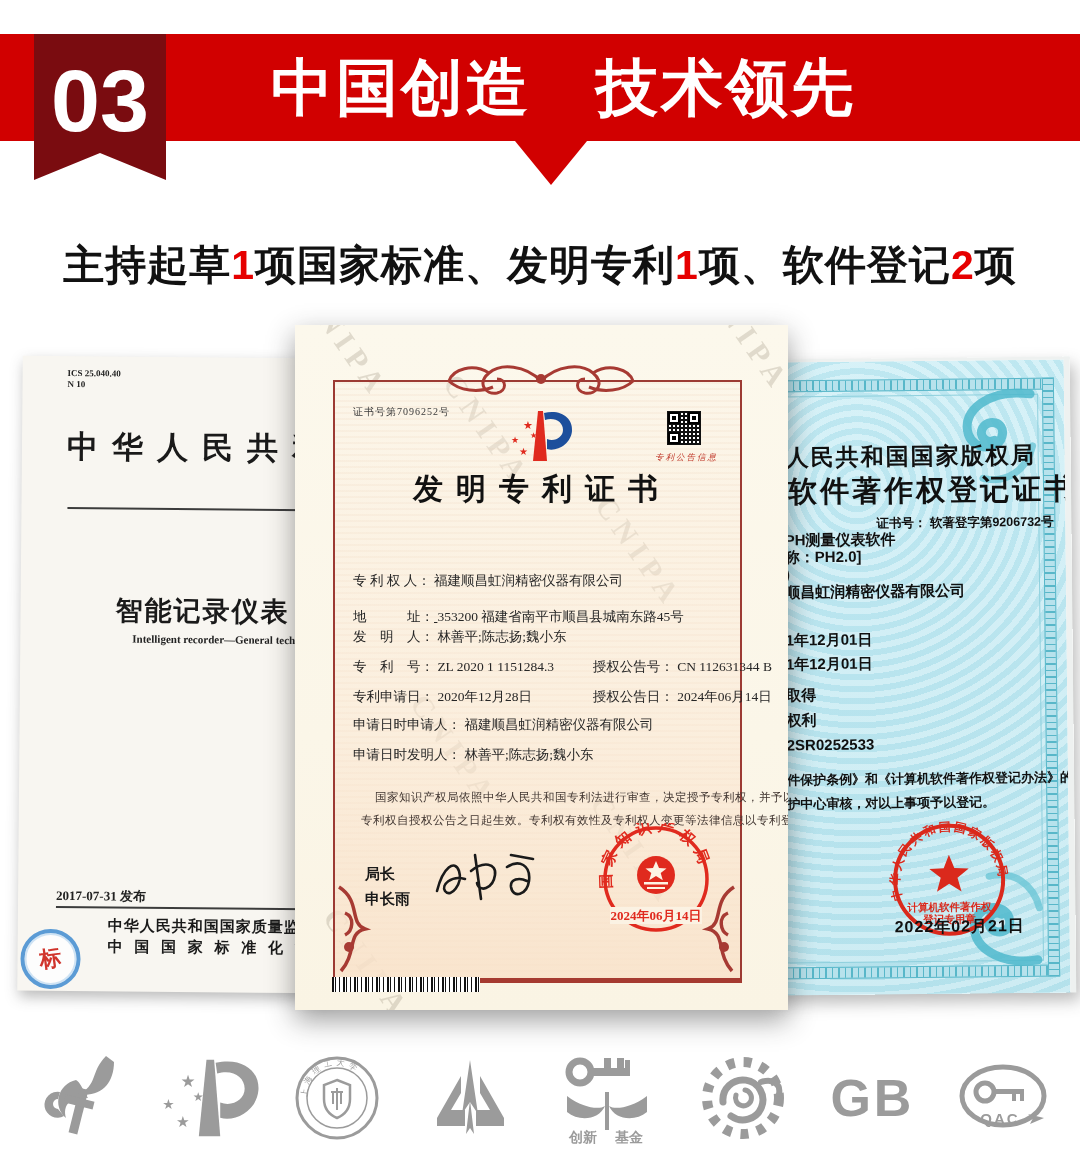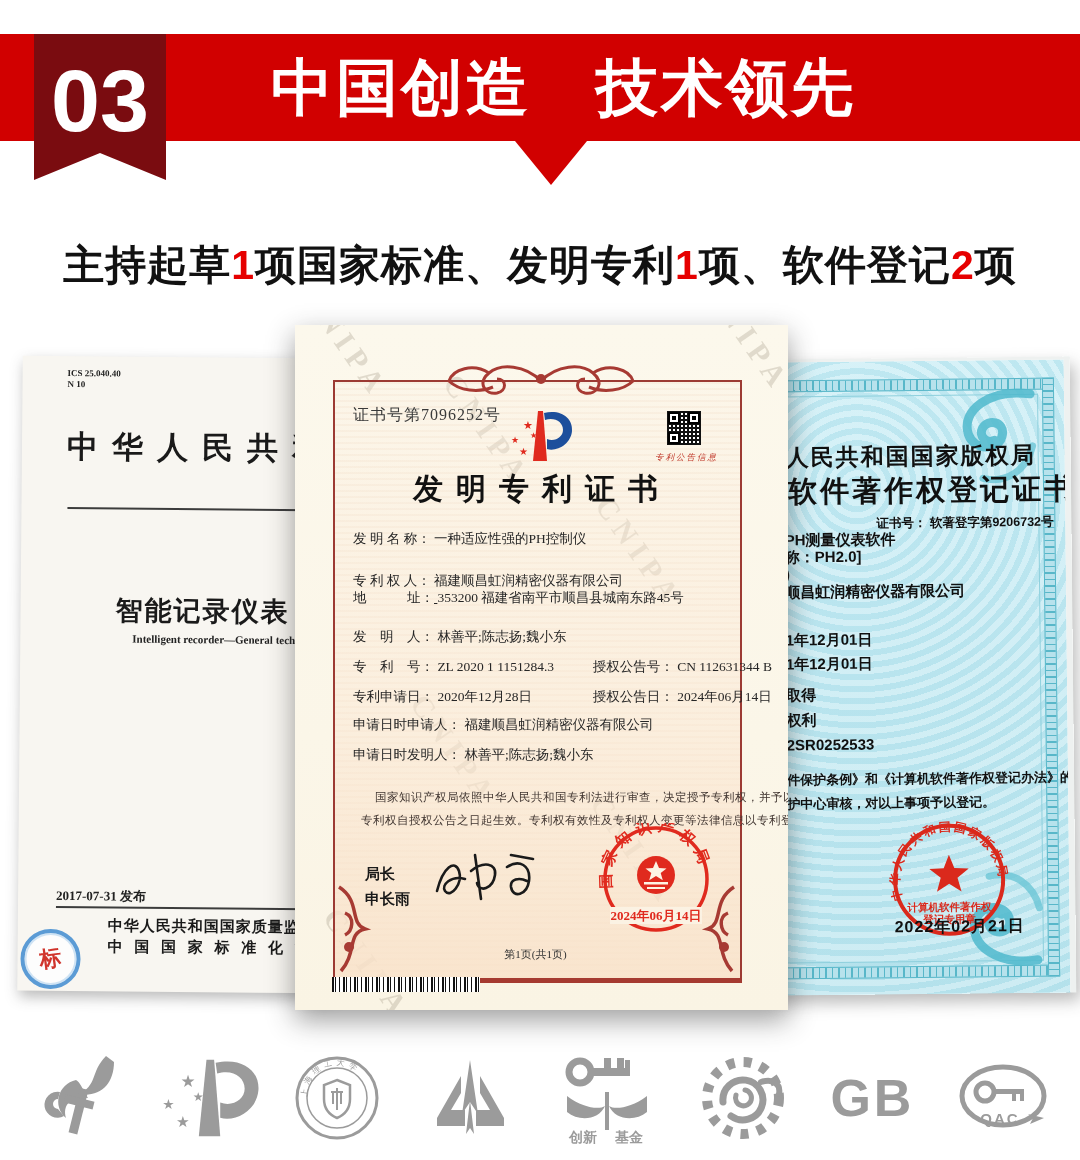--- a/index.html
+++ b/index.html
@@ -166,49 +166,45 @@
     <span class="wm" style="left:8px;top:622px;">CNIPA</span>
 
     <div class="pat-frame"></div>
 
     <svg class="abs" style="left:150px;top:36px;" width="192" height="40" viewBox="0 0 192 40">
       <path d="M96,20 C80,4 56,2 44,12 C32,22 40,34 52,32 C62,30 62,18 52,18 M44,12 C28,2 8,8 4,20 C14,30 34,32 48,26" fill="none" stroke="#a73a33" stroke-width="3"></path>
       <path d="M96,20 C112,4 136,2 148,12 C160,22 152,34 140,32 C130,30 130,18 140,18 M148,12 C164,2 184,8 188,20 C178,30 158,32 144,26" fill="none" stroke="#a73a33" stroke-width="3"></path>
       <circle cx="96" cy="18" r="5" fill="#a73a33"></circle>
     </svg>
 
-    <div class="abs" style="left:58px;top:80px;font-size:16px;color:#3a3a3a;letter-spacing:1px;">证书号第7096252号</div>
+    <div class="abs" style="left:58px;top:80px;font-size:10px;color:#3a3a3a;letter-spacing:1px;">证书号第7096252号</div>
 
     <svg class="abs" style="left:208px;top:82px;" width="72" height="58" viewBox="0 0 72 58">
       <text x="20" y="22" font-size="11" fill="#e02a1e">★</text>
       <text x="8" y="36" font-size="9" fill="#e02a1e">★</text>
       <text x="16" y="48" font-size="10" fill="#e02a1e">★</text>
       <text x="27" y="31" font-size="8" fill="#e02a1e">★</text>
       <polygon points="35,4 40,4 44,54 30,54" fill="#e02a1e"></polygon>
       <path d="M41,6 C58,2 70,11 69,24 C68,37 54,45 44,42 L44,32 C52,35 60,30 60,23 C60,15 52,10 42,13 Z" fill="#1d4f9c"></path>
     </svg>
 
     <div class="qr">
       <i style="left:1px;top:1px;"></i>
         <i style="right:1px;top:1px;"></i>
         <i style="left:1px;bottom:1px;"></i>
     </div>
     <div class="abs" style="left:360px;top:127px;font-size:8.5px;color:#c0392b;letter-spacing:2px;font-style:italic;">专利公告信息</div>
 
     <div class="abs" style="left:38px;top:144px;width:405px;text-align:center;font-size:30px;font-weight:bold;color:#111;letter-spacing:13px;text-indent:13px;">发明专利证书</div>
 
-    <div class="prow" style="top:205px;">
-      <span class="plabel">发 明 名 称：</span>
-      <span class="pvalue">一种适应性强的PH控制仪</span>
-    </div>
     <div class="prow" style="top:247px;">
       <span class="plabel">专 利 权 人：</span>
       <span class="pvalue">福建顺昌虹润精密仪器有限公司</span>
     </div>
-    <div class="prow" style="top:264px;text-decoration:underline;">
+    <div class="prow" style="top:283px;text-decoration:underline;">
       <span class="plabel">地　　　址：</span>
       <span class="pvalue">353200 福建省南平市顺昌县城南东路45号</span>
     </div>
     <div class="prow" style="top:303px;">
       <span class="plabel">发　明　人：</span>
       <span class="pvalue">林善平;陈志扬;魏小东</span>
     </div>
     <div class="prow" style="top:333px;">
       <span class="plabel">专　利　号：</span>
       <span class="pvalue v1">ZL 2020 1 1151284.3</span>
@@ -258,21 +254,20 @@
 
     <svg class="abs" style="left:40px;top:558px;" width="48" height="92" viewBox="0 0 48 92">
       <path d="M4,4 C26,18 14,40 30,46 C12,50 22,70 6,88 M10,30 C20,34 18,48 10,52" fill="none" stroke="#a73a33" stroke-width="3.5"></path>
       <circle cx="14" cy="64" r="5" fill="#a73a33"></circle>
     </svg>
     <svg class="abs" style="left:395px;top:558px;" width="48" height="92" viewBox="0 0 48 92">
       <path d="M44,4 C22,18 34,40 18,46 C36,50 26,70 42,88 M38,30 C28,34 30,48 38,52" fill="none" stroke="#a73a33" stroke-width="3.5"></path>
       <circle cx="34" cy="64" r="5" fill="#a73a33"></circle>
     </svg>
 
-    <div class="abs" style="left:38px;top:622px;width:405px;text-align:center;font-size:11px;color:#333;">第1页(共1页)</div>
 
     <div class="barcode"></div>
   </div>
 
   <div class="logos">
 
     <div class="logo">
       <svg width="82" height="88" viewBox="0 0 82 88">
         <path d="M66,2 C50,18 58,32 38,40 C60,44 74,30 74,8 Z" fill="#9b9b9b"></path>
         <path d="M36,26 C18,30 12,52 26,64 C22,50 32,42 48,44 C42,34 40,28 36,26 Z" fill="#9b9b9b"></path>

